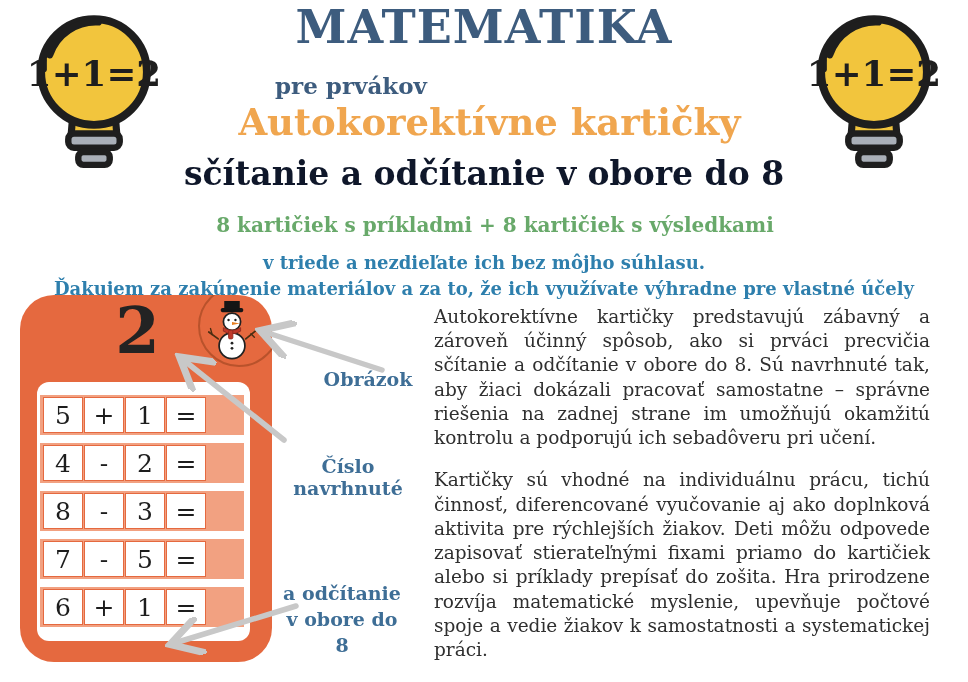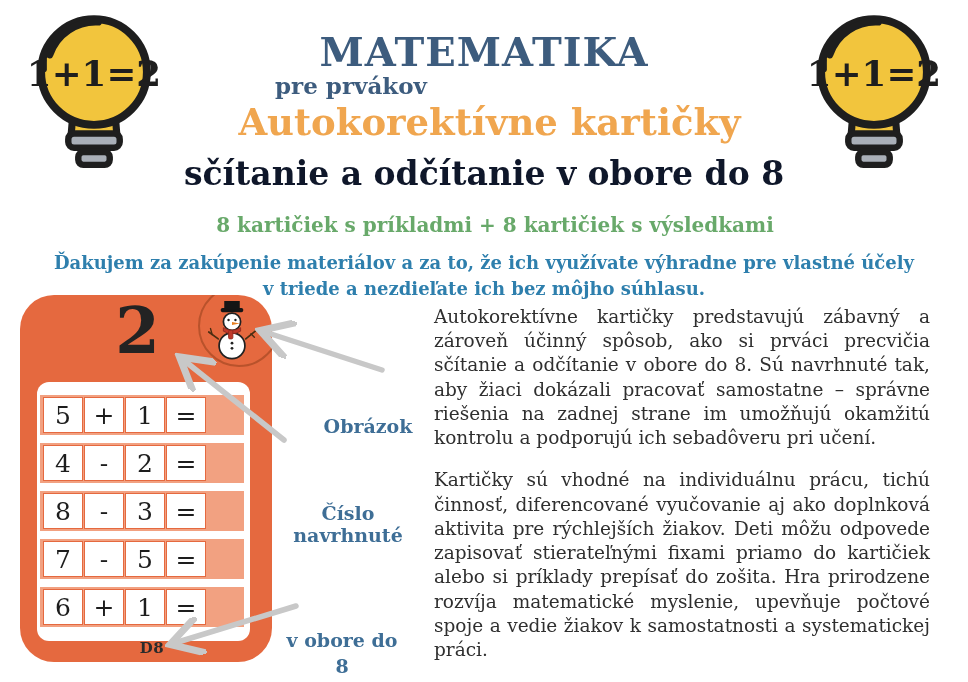--- a/index.html
+++ b/index.html
@@ -5,22 +5,22 @@
   html,body{margin:0;padding:0;}
   body{
     width:968px;height:682px;position:relative;background:#ffffff;
     font-family:"DejaVu Serif","Liberation Serif",serif;
     overflow:hidden;
   }
   .abs{position:absolute;}
 
   
   .title{
-    left:0;right:0;top:28px;text-align:center;
-    font-size:40px;font-weight:bold;letter-spacing:1px;color:#3D5C7E;
+    left:0;right:0;top:0;text-align:center;
+    font-size:46px;font-weight:bold;letter-spacing:1px;color:#3D5C7E;
   }
   .subtitle{
     left:0;top:72px;width:702px;text-align:center;
     font-size:23px;font-weight:bold;color:#3D5C7E;
   }
   .heading2{
     left:0;right:0;top:100px;text-align:center;
     font-size:37px;font-weight:bold;color:#F0A64F;padding-left:11px;
   }
   .heading3{
@@ -69,21 +69,21 @@
     margin-right:1px;display:flex;align-items:center;justify-content:center;
     font-size:25px;color:#1d1d1d;
   }
   .card-code{
     position:absolute;left:0;width:100%;bottom:5px;text-align:center;
     font-size:15px;font-weight:bold;color:#2b2b2b;letter-spacing:.5px;
     transform:translateX(6px);
   }
 
   
-  .ann{color:#3E6E96;font-size:19px;font-weight:600;margin-top:47px;}
+  .ann{color:#3E6E96;font-size:19px;font-weight:600;}
   .ann-image{left:318px;top:368px;width:100px;text-align:center;}
   .ann-number{left:278px;top:455px;width:140px;text-align:center;}
   .ann-range{left:282px;top:580px;width:120px;text-align:center;line-height:26px;}
   .arrows{left:0;top:0;width:968px;height:682px;pointer-events:none;}
 
   
   .body-col{
     left:434px;top:305px;width:514px;
     font-size:18.5px;color:#2F2F2F;line-height:1.31;
   }
@@ -112,22 +112,22 @@
   <rect x="32" y="85" width="36" height="10" rx="4" fill="#A9AFB8" stroke="#1E1E1E" stroke-width="4.5"></rect>
   <rect x="39" y="98" width="22" height="9" rx="3.5" fill="#A9AFB8" stroke="#1E1E1E" stroke-width="4.5"></rect>
 </svg>
 
 <div class="abs title">MATEMATIKA</div>
 <div class="abs subtitle">pre prvákov</div>
 <div class="abs heading2">Autokorektívne kartičky</div>
 <div class="abs heading3">sčítanie a odčítanie v obore do 8</div>
 <div class="abs tagline">8 kartičiek s príkladmi + 8 kartičiek s výsledkami</div>
 <div class="abs notice">
+  <div>v triede a nezdieľate ich bez môjho súhlasu.</div>
   <div>Ďakujem za zakúpenie materiálov a za to, že ich využívate výhradne pre vlastné účely</div>
-  <div>v triede a nezdieľate ich bez môjho súhlasu.</div>
 </div>
 
 <div class="abs card">
   <div class="card-number">2</div>
   <div class="snow-circle"></div>
   <svg class="snowman" viewBox="0 0 60 72">
     <line x1="14" y1="44" x2="3" y2="36" stroke="#4a2e12" stroke-width="2" stroke-linecap="round"></line>
     <line x1="7" y1="39" x2="5" y2="32" stroke="#4a2e12" stroke-width="1.6" stroke-linecap="round"></line>
     <line x1="46" y1="44" x2="57" y2="35" stroke="#4a2e12" stroke-width="2" stroke-linecap="round"></line>
     <line x1="52" y1="38" x2="56" y2="42" stroke="#4a2e12" stroke-width="1.6" stroke-linecap="round"></line>
@@ -168,26 +168,26 @@
       <div class="prob-cell">5</div>
       <div class="prob-cell">=</div>
     </div>
     <div class="prob-row">
       <div class="prob-cell">6</div>
       <div class="prob-cell">+</div>
       <div class="prob-cell">1</div>
       <div class="prob-cell">=</div>
     </div>
   </div>
-  <div class="card-code">D8</div>
 </div>
 
 <div class="abs ann ann-image">Obrázok</div>
 <div class="abs ann ann-number">Číslo navrhnuté</div>
 <div class="abs ann ann-range">
+  <div>a odčítanie</div>
   <div>v obore do 8</div>
 </div>
 
 <svg class="abs arrows" viewBox="0 0 968 682">
   <defs>
     <marker id="ah" markerWidth="7" markerHeight="7" refX="4.5" refY="3.5" orient="auto" markerUnits="strokeWidth">
       <path d="M0,0 L6,3.5 L0,7" fill="none" stroke="#C8C8C8" stroke-width="1.3" stroke-linecap="round"></path>
     </marker>
   </defs>
   <path d="M382 370 L268 333" fill="none" stroke="#C8C8C8" stroke-width="5.5" stroke-linecap="round" marker-end="url(#ah)"></path>

